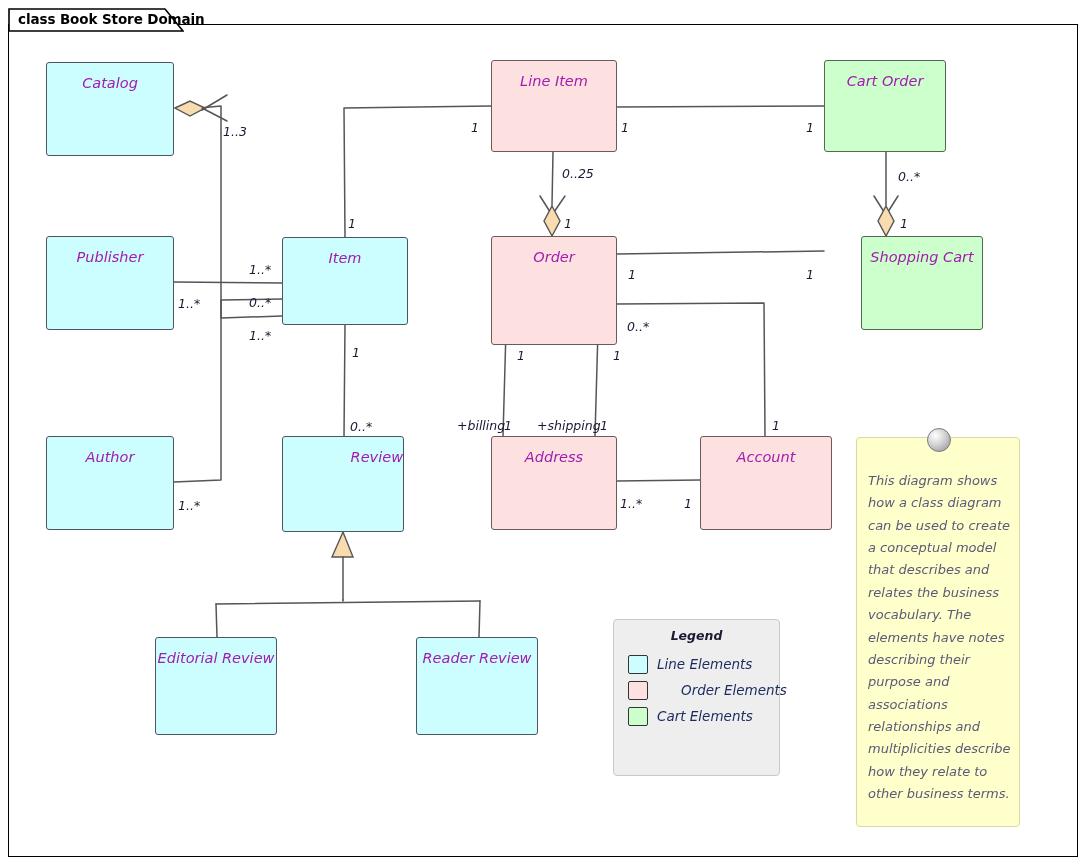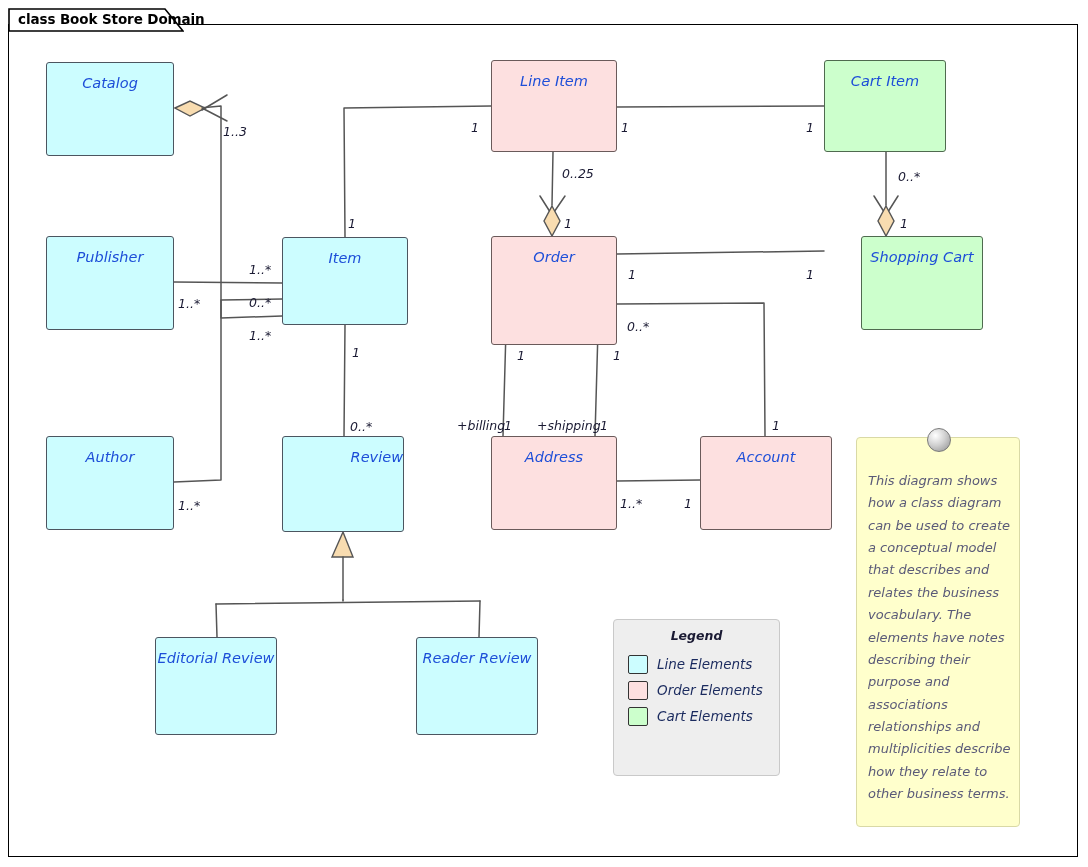--- a/index.html
+++ b/index.html
@@ -71,21 +71,21 @@
     border: 1.5px solid #555555;
     border-radius: 3px;
     display: flex;
     align-items: flex-start;
     justify-content: center;
   }
   .node .node-label {
     font-family: "DejaVu Sans", sans-serif;
     font-style: italic;
     font-size: 14.5px;
-    color: #1d4ed8;
+    color: #a21caf;
     padding-top: 13px;
     text-align: center;
     line-height: 1.1;
     white-space: nowrap;
   }
   .node.item-el  { background: #ccfdff; border-color: #4c5560; }
   .node.order-el { background: #fde0e0; border-color: #6a5a5a; }
   .node.cart-el  { background: #ccffcc; border-color: #4f6a4f; }
 
   
@@ -285,21 +285,21 @@
     </g>
   </svg>
 
   <div class="node item-el" style="left:46px;top:62px;width:128px;height:94px;">
     <div class="node-label">Catalog</div>
   </div>
   <div class="node order-el" style="left:491px;top:60px;width:126px;height:92px;">
     <div class="node-label">Line Item</div>
   </div>
   <div class="node cart-el" style="left:824px;top:60px;width:122px;height:92px;">
-    <div class="node-label">Cart Item</div>
+    <div class="node-label">Cart Order</div>
   </div>
   <div class="node item-el" style="left:46px;top:236px;width:128px;height:94px;">
     <div class="node-label">Publisher</div>
   </div>
   <div class="node item-el" style="left:282px;top:237px;width:126px;height:88px;">
     <div class="node-label">Item</div>
   </div>
   <div class="node order-el" style="left:491px;top:236px;width:126px;height:109px;">
     <div class="node-label">Order</div>
   </div>
@@ -354,21 +354,21 @@
 
   <div class="role" style="left:457px;top:418px;">+billing</div>
   <div class="role" style="left:537px;top:418px;">+shipping</div>
 
   <div id="legend">
     <div id="legend-title">Legend</div>
     <div class="legend-row" style="top:34px;">
       <span class="legend-swatch" style="background:#ccfdff;"></span>
       <span class="legend-text">Line Elements</span>
     </div>
-    <div class="legend-row" style="top:60px;">
+    <div class="legend-row" style="top:60px;gap:24px;">
       <span class="legend-swatch" style="background:#fde0e0;"></span>
       <span class="legend-text">Order Elements</span>
     </div>
     <div class="legend-row" style="top:86px;">
       <span class="legend-swatch" style="background:#ccffcc;"></span>
       <span class="legend-text">Cart Elements</span>
     </div>
   </div>
 
   <div id="note">

